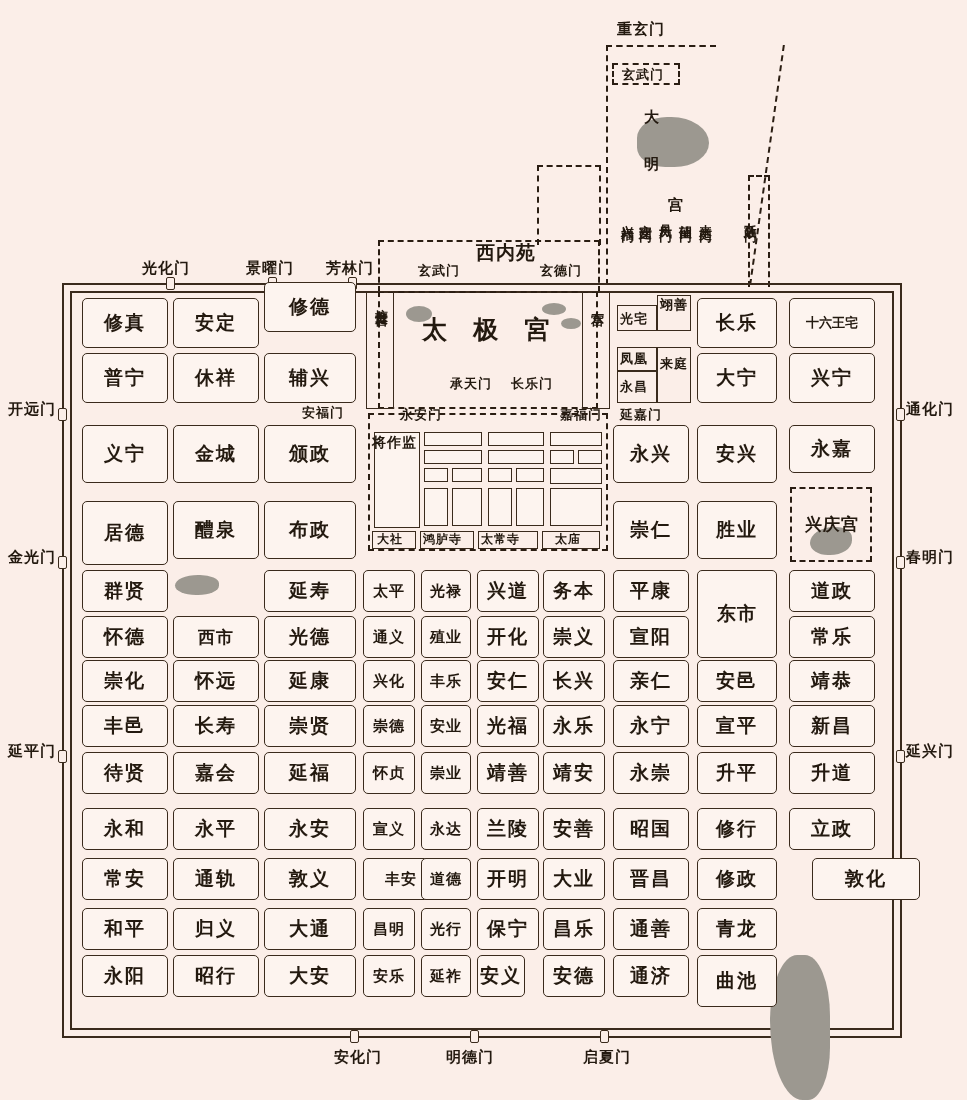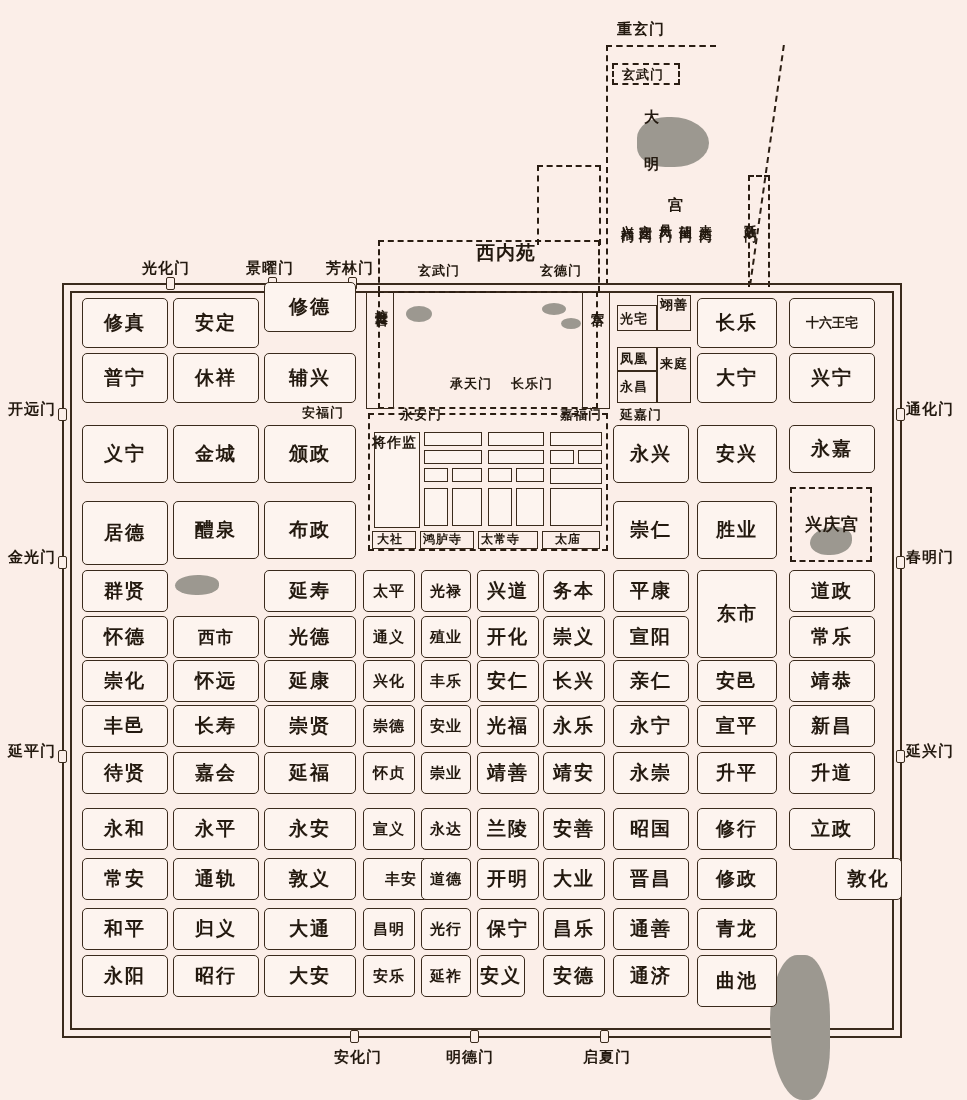--- a/index.html
+++ b/index.html
@@ -112,20 +112,21 @@
   <div class="dash" style="left:378px;top:240px;width:222px;height:52px;border-bottom:none;"></div>
   <div class="dash" style="left:537px;top:165px;width:64px;height:80px;border-bottom:none;"></div>
   <div class="lbl" style="left:476px;top:240px;font-size:19px;">西内苑</div>
   <div class="lbl sm" style="left:418px;top:262px;">玄武门</div>
   <div class="lbl sm" style="left:540px;top:262px;">玄德门</div>
 
   <div class="wall" style="left:62px;top:283px;width:840px;height:755px;"></div>
   <div class="wall" style="left:70px;top:291px;width:824px;height:739px;"></div>
 
   <div class="dash" style="left:378px;top:291px;width:220px;height:118px;"></div>
+  <div class="bigtitle" style="left:422px;top:313px;">太 极 宮</div>
   <div class="lake" style="left:406px;top:306px;width:26px;height:16px;"></div>
   <div class="lake" style="left:542px;top:303px;width:24px;height:12px;"></div>
   <div class="lake" style="left:561px;top:318px;width:20px;height:11px;"></div>
 
   <div class="solid" style="left:366px;top:291px;width:28px;height:118px;"></div>
   <div class="lbl sm vert" style="left:372px;top:298px;">掖庭宫</div>
 
   <div class="solid" style="left:582px;top:291px;width:28px;height:118px;"></div>
   <div class="lbl sm vert" style="left:588px;top:300px;">东宫</div>
 
@@ -517,21 +518,21 @@
       </div>
       <div class="ward" style="left: 789px; top: 808px; width: 86px; height: 42px;">
         <span>立政</span>
       </div>
       <div class="ward" style="left: 613px; top: 858px; width: 76px; height: 42px;">
         <span>晋昌</span>
       </div>
       <div class="ward" style="left: 697px; top: 858px; width: 80px; height: 42px;">
         <span>修政</span>
       </div>
-      <div class="ward" style="left: 835px; top: 858px; width: 67px; height: 42px;">
+      <div class="ward" style="left: 812px; top: 858px; width: 108px; height: 42px;">
         <span>敦化</span>
       </div>
       <div class="ward" style="left: 613px; top: 908px; width: 76px; height: 42px;">
         <span>通善</span>
       </div>
       <div class="ward" style="left: 697px; top: 908px; width: 80px; height: 42px;">
         <span>青龙</span>
       </div>
       <div class="ward" style="left: 613px; top: 955px; width: 76px; height: 42px;">
         <span>通济</span>

